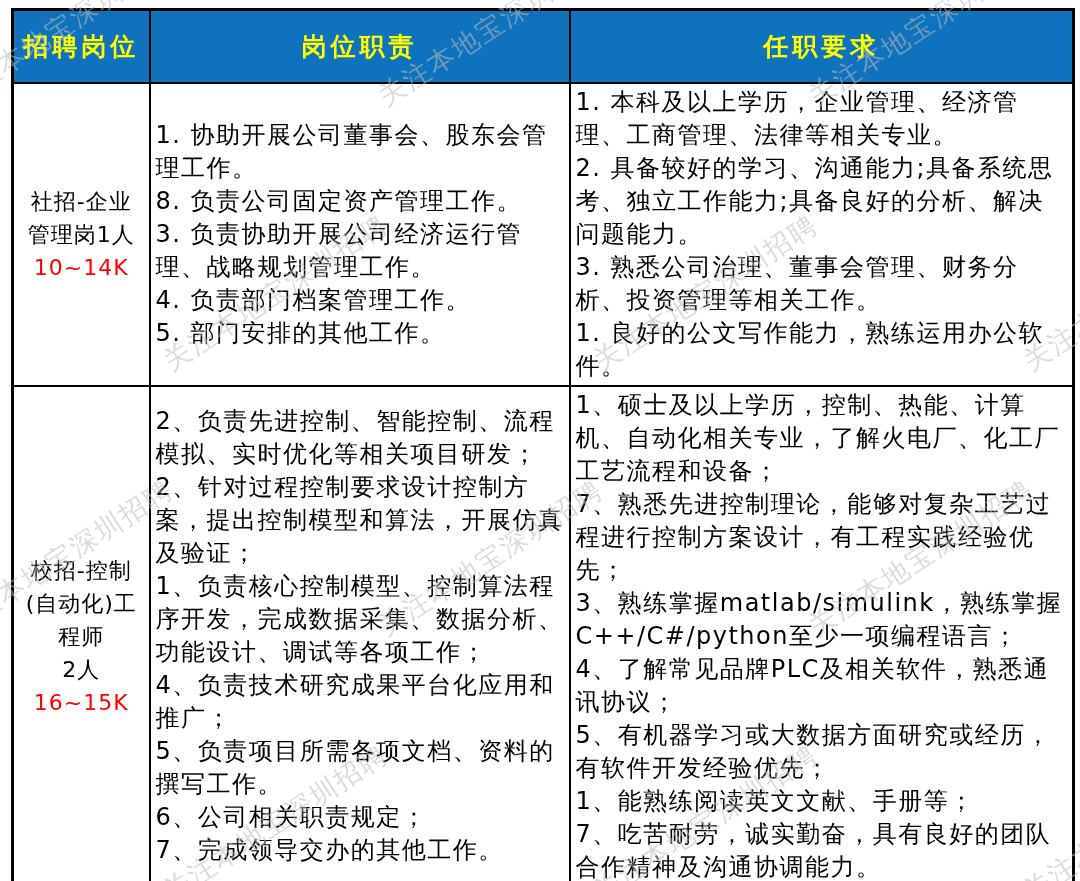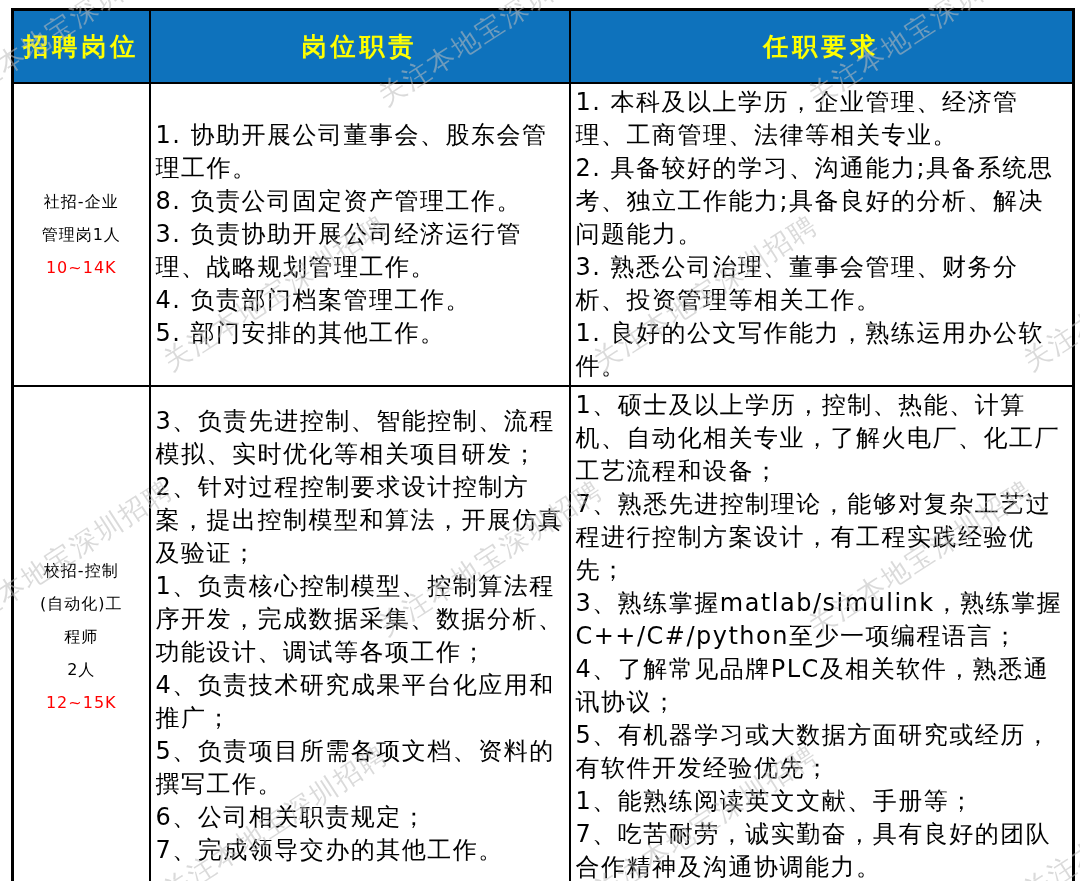--- a/index.html
+++ b/index.html
@@ -38,21 +38,21 @@
   th{
     background:var(--header-bg);
     color:var(--header-text);
     font-size:25px;
     font-weight:bold;
     letter-spacing:4px;
     text-align:center;
   }
   td.cell-position{
     text-align:center;
-    font-size:16px;
+    font-size:22px;
     letter-spacing:1px;
     line-height:33px;
   }
   .position-name{white-space:pre-line;}
   .salary{color:var(--salary);}
   td.cell-text{
     padding:2px 3px 2px 5px;
     font-size:24px;
     letter-spacing:1.5px;
     line-height:33px;
@@ -113,24 +113,24 @@
           <div class="item">3. 熟悉公司治理、董事会管理、财务分析、投资管理等相关工作。</div>
           <div class="item">1. 良好的公文写作能力，熟练运用办公软件。</div>
         </td>
       </tr>
       <tr class="row row-2">
         <td class="cell-position">
           <div class="position-name">校招-控制
 (自动化)工
 程师
 2人</div>
-          <div class="salary">12~15K</div>
+          <div class="salary">16~15K</div>
         </td>
         <td class="cell-text">
-          <div class="item">3、负责先进控制、智能控制、流程模拟、实时优化等相关项目研发；</div>
+          <div class="item">2、负责先进控制、智能控制、流程模拟、实时优化等相关项目研发；</div>
           <div class="item">2、针对过程控制要求设计控制方案，提出控制模型和算法，开展仿真及验证；</div>
           <div class="item">1、负责核心控制模型、控制算法程序开发，完成数据采集、数据分析、功能设计、调试等各项工作；</div>
           <div class="item">4、负责技术研究成果平台化应用和推广；</div>
           <div class="item">5、负责项目所需各项文档、资料的撰写工作。</div>
           <div class="item">6、公司相关职责规定；</div>
           <div class="item">7、完成领导交办的其他工作。</div>
         </td>
         <td class="cell-text">
           <div class="item">1、硕士及以上学历，控制、热能、计算机、自动化相关专业，了解火电厂、化工厂工艺流程和设备；</div>
           <div class="item">7、熟悉先进控制理论，能够对复杂工艺过程进行控制方案设计，有工程实践经验优先；</div>

